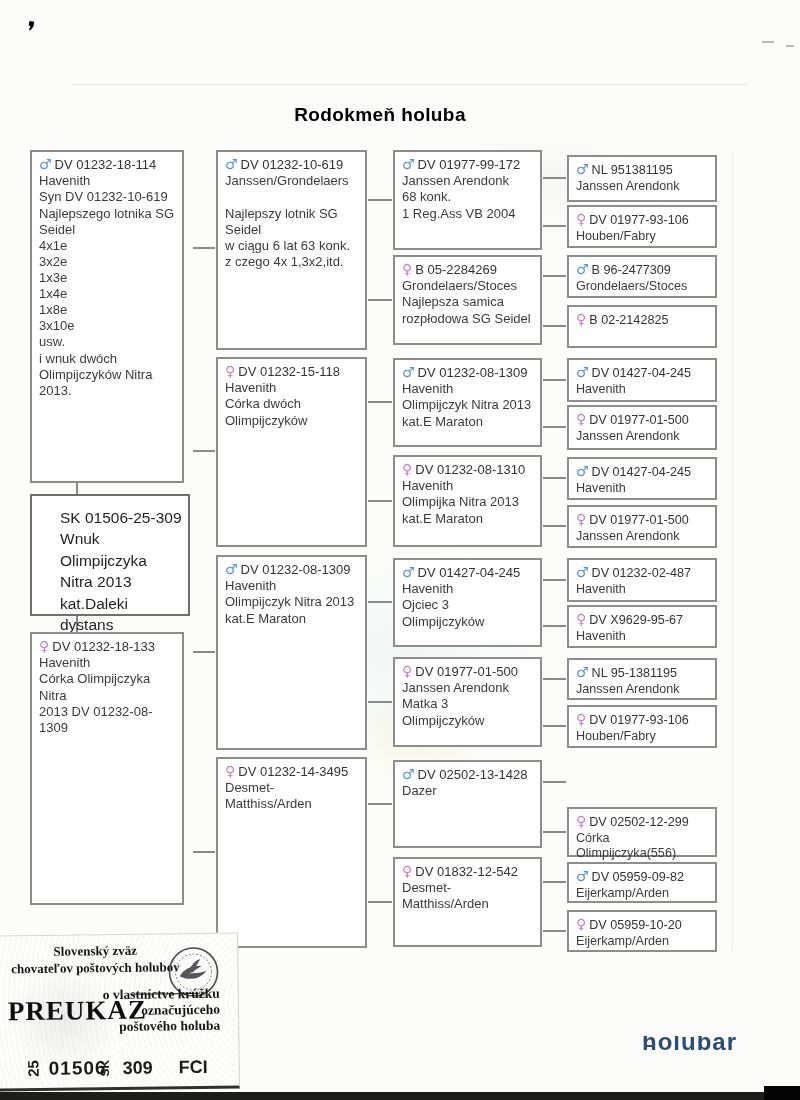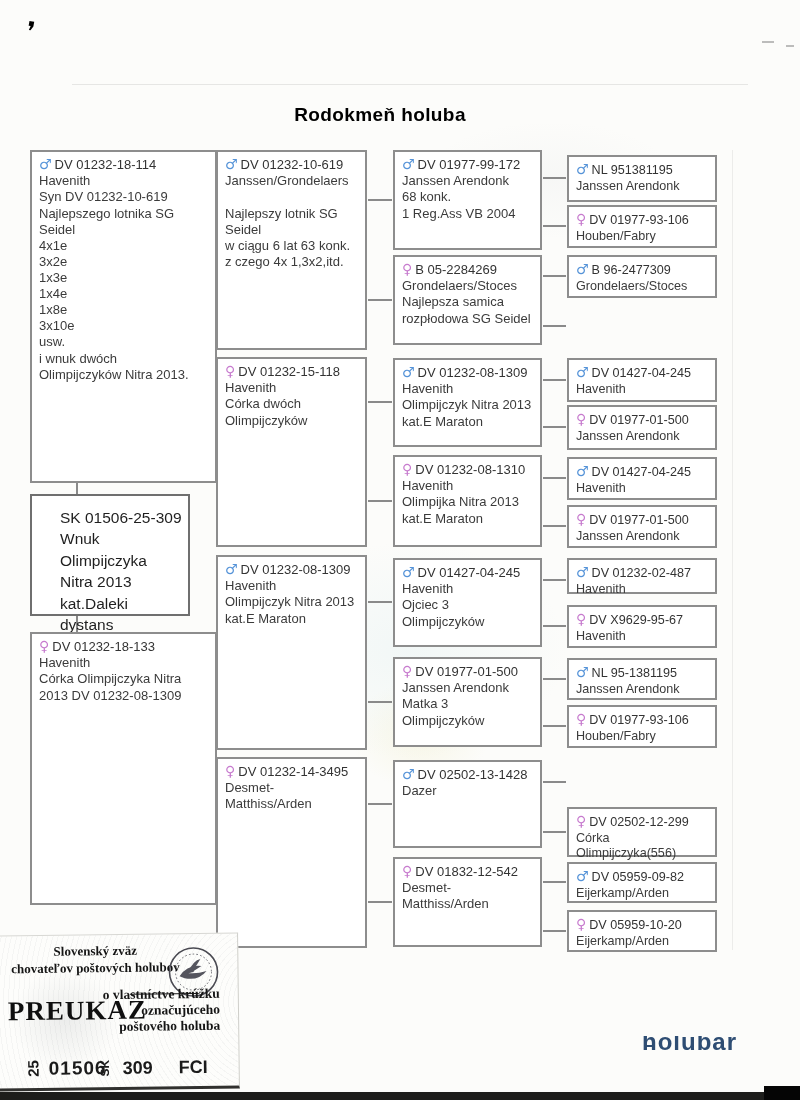--- a/index.html
+++ b/index.html
@@ -7,21 +7,21 @@
   #scan{position:relative;width:800px;height:1100px;background:#fcfcfa;overflow:hidden;margin:0 auto;}
   
   .blob{position:absolute;pointer-events:none;}
   .hairline{position:absolute;background:rgba(70,70,70,0.12);}
   
   .owner{position:absolute;top:56px;left:0;right:60px;text-align:center;font-size:13.5px;color:#3f3f3f;letter-spacing:0.2px;}
   .doc-title{position:absolute;top:104px;left:0;right:40px;text-align:center;font-size:19px;font-weight:bold;color:#000000;letter-spacing:0.4px;}
   .penmark{position:absolute;top:16px;left:26px;font-size:27px;color:#000;transform:rotate(10deg);font-family:"DejaVu Sans",sans-serif;}
   
   .pbox{position:absolute;box-sizing:border-box;border:2px solid #8d8d8d;background:#fff;padding:4px 7px;font-size:13px;line-height:1.24;color:#3b3b3b;}
-  .c1{left:30px;width:187px;}
+  .c1{left:30px;width:154px;}
   .c2{left:216px;width:151px;}
   .c3{left:393px;width:149px;}
   .c4{left:567px;width:150px;font-size:12.6px;}
   .bh{white-space:nowrap;}
   .sex{font-family:"DejaVu Sans",sans-serif;font-size:14px;font-weight:bold;margin-right:3px;}
   .sex[data-sex="male"]{color:#5593d8;}
   .sex[data-sex="female"]{color:#c77bce;}
   .ring{color:#333;}
   .info{white-space:pre-line;}
   .subject{position:absolute;box-sizing:border-box;left:30px;top:494px;width:160px;height:122px;border:2px solid #6f6f6f;background:#fff;
@@ -208,37 +208,41 @@
     <div class="info">Janssen Arendonk</div>
   </div>
   <div class="pbox c4" style="top:205px;height:43px">
     <div class="bh"><span class="sex" data-sex="female">♀</span><span class="ring">DV 01977-93-106</span></div>
     <div class="info">Houben/Fabry</div>
   </div>
   <div class="pbox c4" style="top:255px;height:43px">
     <div class="bh"><span class="sex" data-sex="male">♂</span><span class="ring">B 96-2477309</span></div>
     <div class="info">Grondelaers/Stoces</div>
   </div>
+  <div class="pbox c4" style="top:305px;height:43px">
+    <div class="bh"><span class="sex" data-sex="female">♀</span><span class="ring">B 02-2142825</span></div>
+    <div class="info"></div>
+  </div>
   <div class="pbox c4" style="top:358px;height:44px">
     <div class="bh"><span class="sex" data-sex="male">♂</span><span class="ring">DV 01427-04-245</span></div>
     <div class="info">Havenith</div>
   </div>
   <div class="pbox c4" style="top:405px;height:45px">
     <div class="bh"><span class="sex" data-sex="female">♀</span><span class="ring">DV 01977-01-500</span></div>
     <div class="info">Janssen Arendonk</div>
   </div>
   <div class="pbox c4" style="top:457px;height:43px">
     <div class="bh"><span class="sex" data-sex="male">♂</span><span class="ring">DV 01427-04-245</span></div>
     <div class="info">Havenith</div>
   </div>
   <div class="pbox c4" style="top:505px;height:43px">
     <div class="bh"><span class="sex" data-sex="female">♀</span><span class="ring">DV 01977-01-500</span></div>
     <div class="info">Janssen Arendonk</div>
   </div>
-  <div class="pbox c4" style="top:558px;height:36px">
+  <div class="pbox c4" style="top:558px;height:44px">
     <div class="bh"><span class="sex" data-sex="male">♂</span><span class="ring">DV 01232-02-487</span></div>
     <div class="info">Havenith</div>
   </div>
   <div class="pbox c4" style="top:605px;height:43px">
     <div class="bh"><span class="sex" data-sex="female">♀</span><span class="ring">DV X9629-95-67</span></div>
     <div class="info">Havenith</div>
   </div>
   <div class="pbox c4" style="top:658px;height:42px">
     <div class="bh"><span class="sex" data-sex="male">♂</span><span class="ring">NL 95-1381195</span></div>
     <div class="info">Janssen Arendonk</div>

